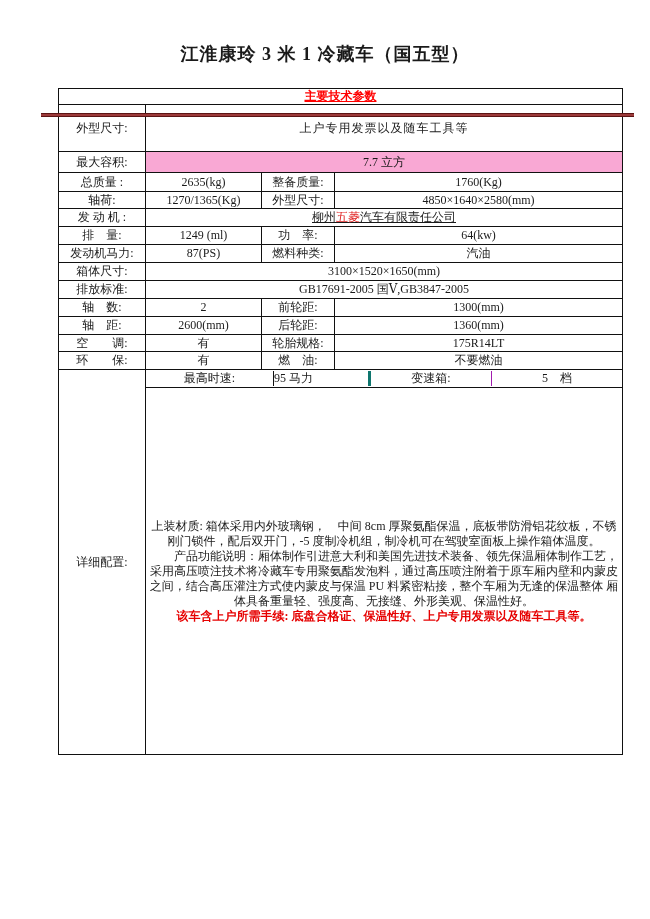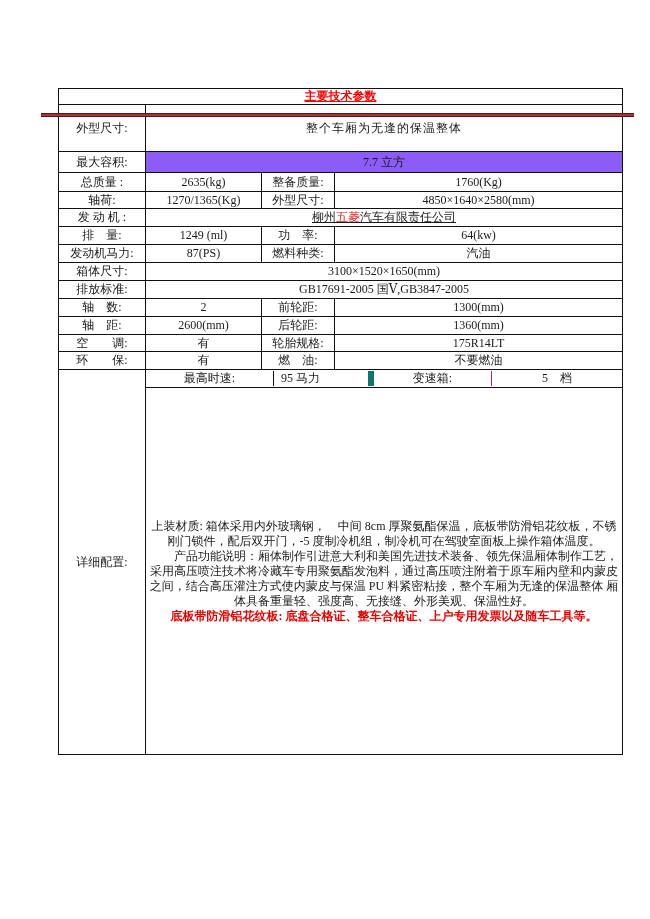--- a/index.html
+++ b/index.html
@@ -23,69 +23,70 @@
   }
   table.spec td {
     border:1px solid #111; padding:0; overflow:hidden;
     font-size:12px; text-align:center; vertical-align:middle; line-height:1.25;
   }
   tr.r-header { height:16px; }
   td.hdr { color:#ff0000; font-weight:bold; text-decoration:underline; font-size:12.5px; }
   tr.r-mfr { height:47px; }
   td.mfr { font-size:17px; letter-spacing:1px; }
   tr.r-cap { height:21px; }
-  td.grayv { background:#8b5cf6; }
+  td.grayv { background:#f9a8d4; }
   tr.r-std  { height:18px; }
   tr.r-std2 { height:17px; }
   tr.r-pair1 { height:19px; }
   td.ul { }
   span.ulwrap { text-decoration:underline; }
   span.redtxt { color:#e02020;font-family:Liberation Mono, monospace; }
   tr.r-speed { height:18px; }
   td.speedcell { padding:0; }
   .speedrow { display:flex; width:100%; height:100%; align-items:center; }
   .speedrow .sc { height:100%; display:flex; align-items:center; justify-content:center; box-sizing:border-box; }
   .speedrow .sc1 { width:127px; }
-  .speedrow .sc2 { width:95px; border-left:1px solid #111; justify-content:flex-start; padding-left:7px; }
-  .speedrow .sc3 { width:123px; border-left:6px solid #0f766e; }
+  .speedrow .sc2 { width:95px; border-left:1px solid #111; justify-content:flex-start; }
+  .speedrow .sc3 { width:123px; border-left:3px solid #0f766e; }
   .speedrow .sc4 { flex:1; border-left:1px solid #a21caf; }
   tr.r-config { height:367px; }
   td.cfg-label { font-size:12px; }
   td.cfg-text {
     text-align:justify; vertical-align:top;
     padding:1px 5px 0 8px; font-size:15px; line-height:37px;
   }
   td.cfg-text p { margin:0; }
   p.indent { text-indent:2em; }
   p.redpara { color:#e60000; font-weight:bold; }
 </style>
 </head>
 <body>
 
 <div class="page">
 
+  <h1 class="title">江淮康玲 3 米 1 冷藏车（国五型）</h1>
 
   <div class="redline"></div>
 
   <table class="spec">
     <colgroup>
       <col style="width:87px">
         <col style="width:116px">
         <col style="width:73px">
         <col>
     </colgroup>
 
     <tbody>
         <tr class="r-header">
       <td colspan="4" class="hdr">主要技术参数</td>
     </tr>
 
     <tr class="r-mfr">
       <td>外型尺寸:</td>
-      <td colspan="3" class="mfr">整个车厢为无逢的保温整体</td>
+      <td colspan="3" class="mfr">上户专用发票以及随车工具等</td>
     </tr>
 
     <tr class="r-cap">
       <td>最大容积:</td>
       <td colspan="3" class="grayv">7.7 立方</td>
     </tr>
 
     <tr class="r-pair1">
       <td>总质量 :</td>
       <td>2635(kg)</td>
@@ -168,19 +169,19 @@
           <div class="sc sc3">变速箱:</div>
           <div class="sc sc4">5　档</div>
         </div>
       </td>
     </tr>
 
     <tr class="r-config">
       <td colspan="3" class="cfg-text">
         <p>上装材质: 箱体采用内外玻璃钢，　中间 8cm 厚聚氨酯保温，底板带防滑铝花纹板，不锈刚门锁件，配后双开门，-5 度制冷机组，制冷机可在驾驶室面板上操作箱体温度。</p>
         <p class="indent">产品功能说明：厢体制作引进意大利和美国先进技术装备、领先保温厢体制作工艺，采用高压喷注技术将冷藏车专用聚氨酯发泡料，通过高压喷注附着于原车厢内壁和内蒙皮之间，结合高压灌注方式使内蒙皮与保温 PU 料紧密粘接，整个车厢为无逢的保温整体 厢体具备重量轻、强度高、无接缝、外形美观、保温性好。</p>
-        <p class="redpara">底板带防滑铝花纹板: 底盘合格证、整车合格证、上户专用发票以及随车工具等。</p>
+        <p class="redpara">该车含上户所需手续: 底盘合格证、保温性好、上户专用发票以及随车工具等。</p>
       </td>
     </tr>
 
   </tbody>
     </table>
 </div>
 
 </body></html>

